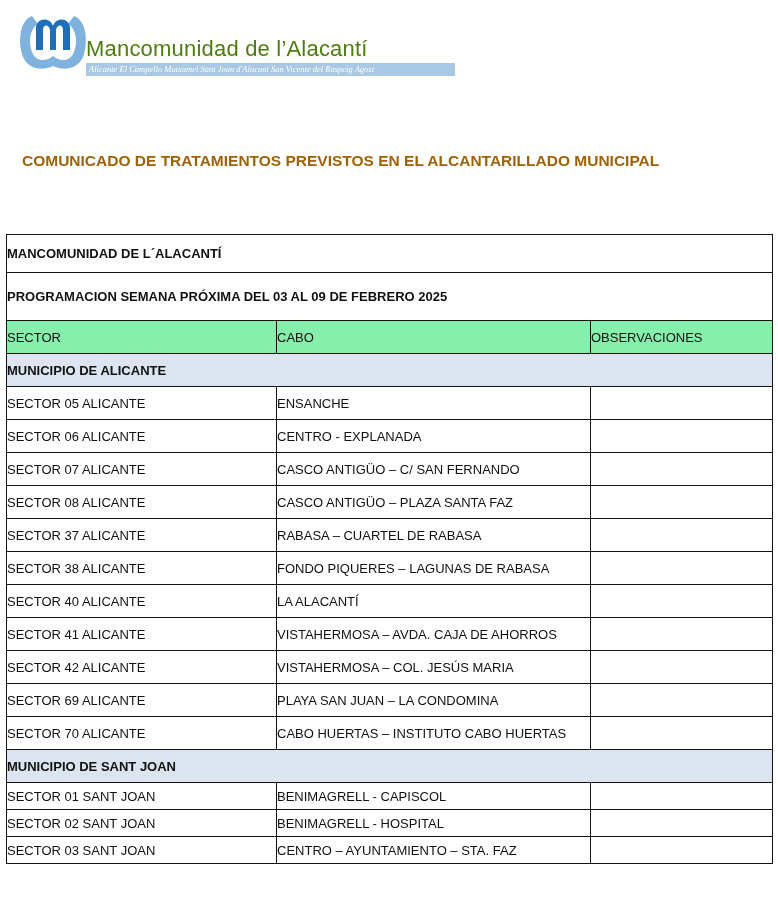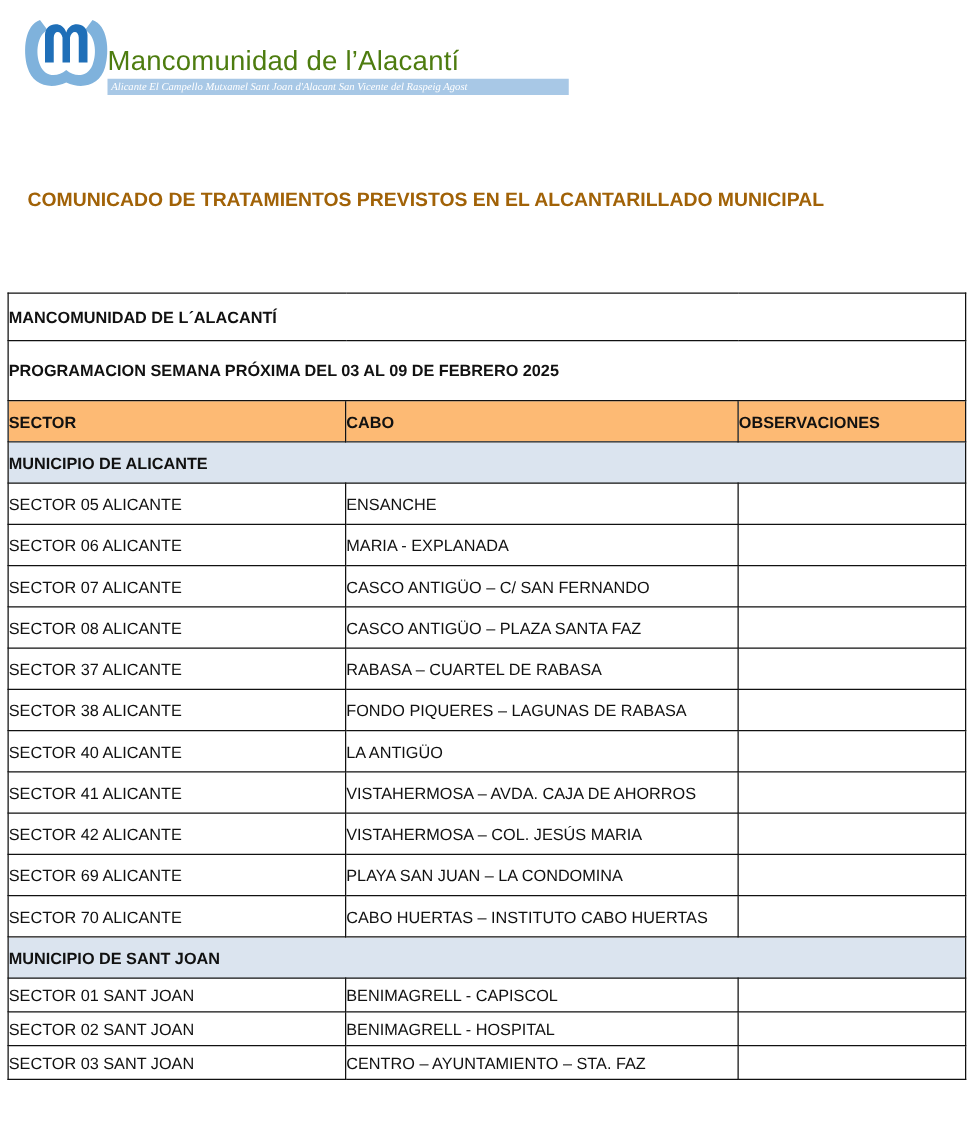--- a/index.html
+++ b/index.html
@@ -27,21 +27,21 @@
       position: absolute; left: 6px; top: 234px; width: 766px;
       border-collapse: collapse; table-layout: fixed;
     }
     table.sched td, table.sched th {
       border: 1.3px solid #111; text-align: left; padding: 0;
       font-size: 13px; color: #111; white-space: nowrap; overflow: hidden;
     }
     .r-title td { height: 37px; font-size: 16px; font-weight: bold; }
     .r-subtitle td { height: 47px; font-size: 14px; font-weight: bold; }
     .r-head th {
-      height: 32px; background: #fdba74; color: #ffffff; font-weight: bold; font-size: 14px;
+      height: 32px; background: #86efac; color: #ffffff; font-weight: normal; font-size: 14px;
       border-color: #0b1629;
     }
     .r-muni td { height: 32px; background: #dbe4ef; font-size: 16px; font-weight: bold; }
     .r-a td { height: 32px; }
     .r-s td { height: 26px; }
     .col-sector { width: 270px; }
     .col-zonas { width: 314px; }
     .col-obs { width: 182px; }
   </style>
 </head>
@@ -84,21 +84,21 @@
     <tr class="r-muni">
       <td colspan="3">MUNICIPIO DE ALICANTE</td>
     </tr>
     <tr class="r-a">
         <td>SECTOR 05 ALICANTE</td>
         <td>ENSANCHE</td>
         <td></td>
       </tr>
     <tr class="r-a">
         <td>SECTOR 06 ALICANTE</td>
-        <td>MARIA - EXPLANADA</td>
+        <td>CENTRO - EXPLANADA</td>
         <td></td>
       </tr>
     <tr class="r-a">
         <td>SECTOR 07 ALICANTE</td>
         <td>CASCO ANTIGÜO – C/ SAN FERNANDO</td>
         <td></td>
       </tr>
     <tr class="r-a">
         <td>SECTOR 08 ALICANTE</td>
         <td>CASCO ANTIGÜO – PLAZA SANTA FAZ</td>
@@ -109,21 +109,21 @@
         <td>RABASA – CUARTEL DE RABASA</td>
         <td></td>
       </tr>
     <tr class="r-a">
         <td>SECTOR 38 ALICANTE</td>
         <td>FONDO PIQUERES – LAGUNAS DE RABASA</td>
         <td></td>
       </tr>
     <tr class="r-a">
         <td>SECTOR 40 ALICANTE</td>
-        <td>LA ANTIGÜO</td>
+        <td>LA ALACANTÍ</td>
         <td></td>
       </tr>
     <tr class="r-a">
         <td>SECTOR 41 ALICANTE</td>
         <td>VISTAHERMOSA – AVDA. CAJA DE AHORROS</td>
         <td></td>
       </tr>
     <tr class="r-a">
         <td>SECTOR 42 ALICANTE</td>
         <td>VISTAHERMOSA – COL. JESÚS MARIA</td>

